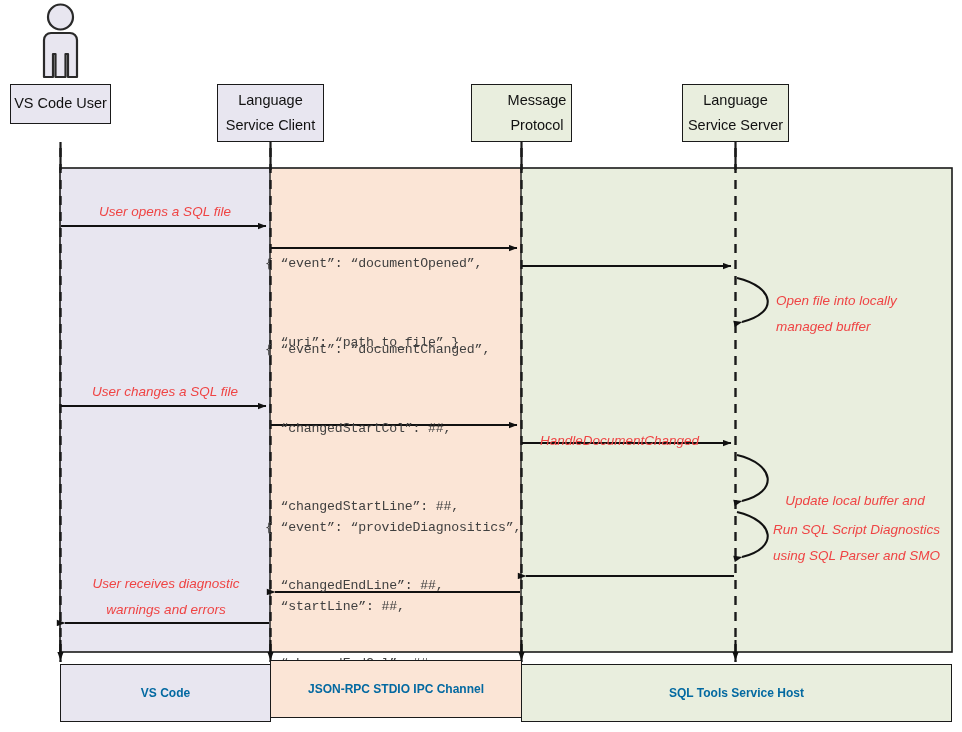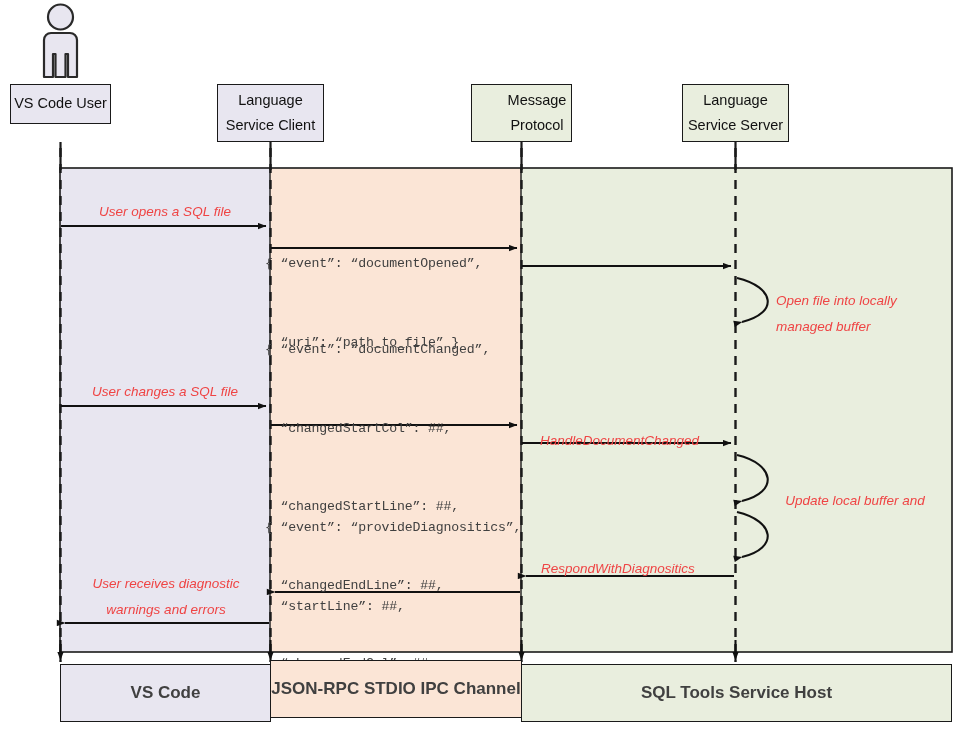--- a/index.html
+++ b/index.html
@@ -14,21 +14,21 @@
   .hdr-box.grn{background:#e9eede;}
 
   .msg-label{position:absolute;font-style:italic;font-size:13.5px;color:#ef4444;
              text-align:center;line-height:1.95;white-space:nowrap;}
   .msg-label.left{text-align:left;}
 
   .json-block{position:absolute;font-family:"Liberation Mono",monospace;
               font-size:13.2px;color:#404040;line-height:1.98;white-space:pre;letter-spacing:-0.15px;}
 
   .foot-cell{position:absolute;box-sizing:border-box;display:flex;align-items:center;
-             justify-content:center;font-size:17px;font-weight:bold;color:#404040;
+             justify-content:center;font-size:12px;font-weight:bold;color:#0369a1;
              border:1.6px solid #1a1a1a;}
   .foot-cell.lav{background:#e8e6f0;}
   .foot-cell.peach{background:#fbe5d6;}
   .foot-cell.grn{background:#e9eede;}
 </style>
 </head>
 <body>
 
 <div id="stage">
 
@@ -122,36 +122,39 @@
     <span>Service Server</span>
   </div>
 
   <div class="msg-label" style="left:60px;top:199px;width:210px;">User opens a SQL file</div>
 
 
   <div class="msg-label" style="left:60px;top:379px;width:210px;">User changes a SQL file</div>
 
   <div class="msg-label left" style="left:540px;top:428px;">HandleDocumentChanged</div>
 
-  <div class="msg-label left" style="left:541px;top:556px;">RespondWithDiagnositics</div>
 
   <div class="msg-label" style="left:60px;top:571px;width:212px;">
     <div>User receives diagnostic</div>
     <div>warnings and errors</div>
   </div>
 
   <div class="msg-label left" style="left:776px;top:288px;">
     <div>Open file into locally</div>
     <div style="text-align:left;">managed buffer</div>
   </div>
 
   <div class="msg-label" style="left:770px;top:488px;width:170px;">
     <div>Update local buffer and</div>
   </div>
 
+  <div class="msg-label left" style="left:773px;top:517px;">
+    <div>Run SQL Script Diagnostics</div>
+    <div>using SQL Parser and SMO</div>
+  </div>
 
   <div class="json-block" style="left:265px;top:199px;">
     <div>{ “event”: “documentOpened”,</div>
     <div>  “uri”: “path_to_file” }</div>
   </div>
 
   <div class="json-block" style="left:265px;top:285px;">
     <div>{ “event”: “documentChanged”,</div>
     <div>  “changedStartCol”: ##,</div>
     <div>  “changedStartLine”: ##,</div>

